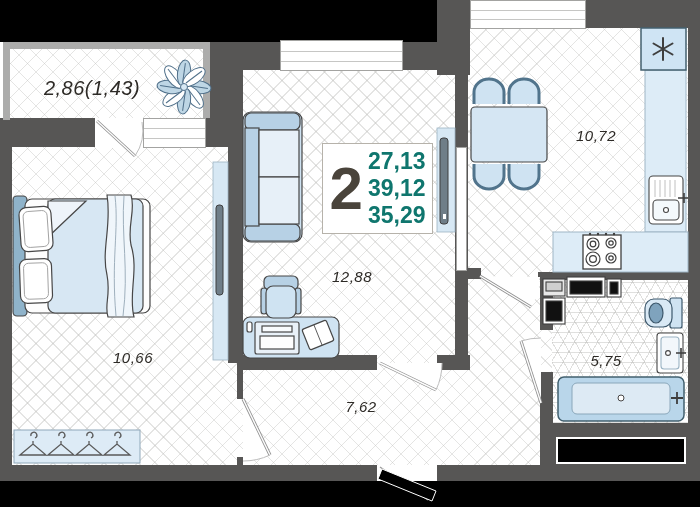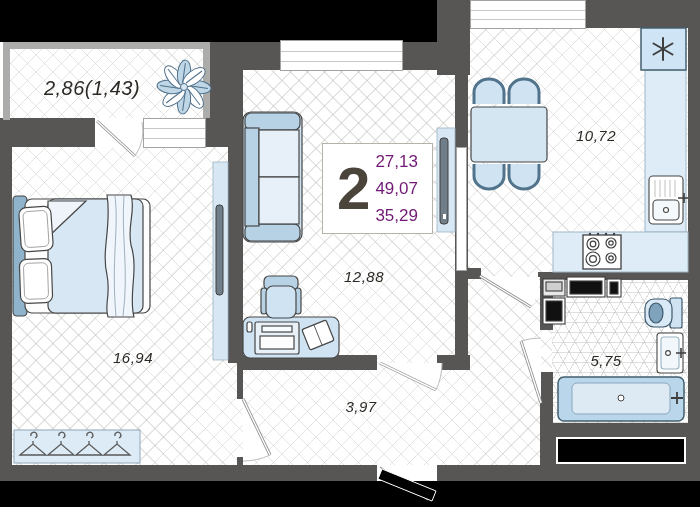--- a/index.html
+++ b/index.html
@@ -23,21 +23,21 @@
   .gapw{position:absolute;background:#fff;z-index:4;}
   .niche{position:absolute;background:#fff;border:1px solid #a3a3a1;box-sizing:border-box;z-index:4;}
   .shaft{position:absolute;background:#000;border:2px solid #fff;box-sizing:border-box;z-index:5;}
   .svg-layer{position:absolute;left:0;top:0;z-index:5;pointer-events:none;}
   .room-label{position:absolute;z-index:6;font-style:italic;color:#2d2a26;
       transform:translate(-50%,-50%);white-space:nowrap;letter-spacing:.5px;font-size:15px;}
   .info-box{position:absolute;left:322px;top:143px;width:111px;height:91px;background:#fff;
       border:1px solid #b6b2aa;box-sizing:border-box;z-index:7;display:flex;align-items:center;
       justify-content:center;gap:7px;}
   .info-big{font-size:60px;font-weight:600;color:#4a443b;line-height:.9;letter-spacing:-2px;}
-  .info-nums{font-size:17px;color:#701a75;line-height:27px;font-weight:400;}
+  .info-nums{font-size:23px;color:#0f766e;line-height:27px;font-weight:700;}
 </style>
 </head>
 <body>
 
 <div class="canvas">
 
   <div class="floor-main"></div>
   <div class="floor-bath"></div>
 
   <div class="black" style="left:0;top:0;width:437px;height:42px"></div>
@@ -321,28 +321,28 @@
         </g>
       <g transform="translate(194,77) rotate(323)">
           <ellipse rx="13" ry="6.5" fill="#fff"></ellipse>
           <path d="M-10,0 L10,0"></path>
         </g>
       <circle cx="184" cy="87" r="3.5" fill="#d7e8f4"></circle>
     </g>
   </svg>
 
   <div class="room-label" style="left:92px;top:88px;font-size:20px">2,86(1,43)</div>
-  <div class="room-label" style="left:133px;top:357px">16,94</div>
-  <div class="room-label" style="left:364px;top:276px">12,88</div>
+  <div class="room-label" style="left:133px;top:357px">10,66</div>
+  <div class="room-label" style="left:352px;top:276px">12,88</div>
   <div class="room-label" style="left:596px;top:135px">10,72</div>
-  <div class="room-label" style="left:361px;top:406px">3,97</div>
+  <div class="room-label" style="left:361px;top:406px">7,62</div>
   <div class="room-label" style="left:606px;top:360px">5,75</div>
 
   <div class="info-box">
     <div class="info-big">2</div>
     <div class="info-nums">
       <div>27,13</div>
-      <div>49,07</div>
+      <div>39,12</div>
       <div>35,29</div>
     </div>
   </div>
 
 </div>
 
 </body></html>

